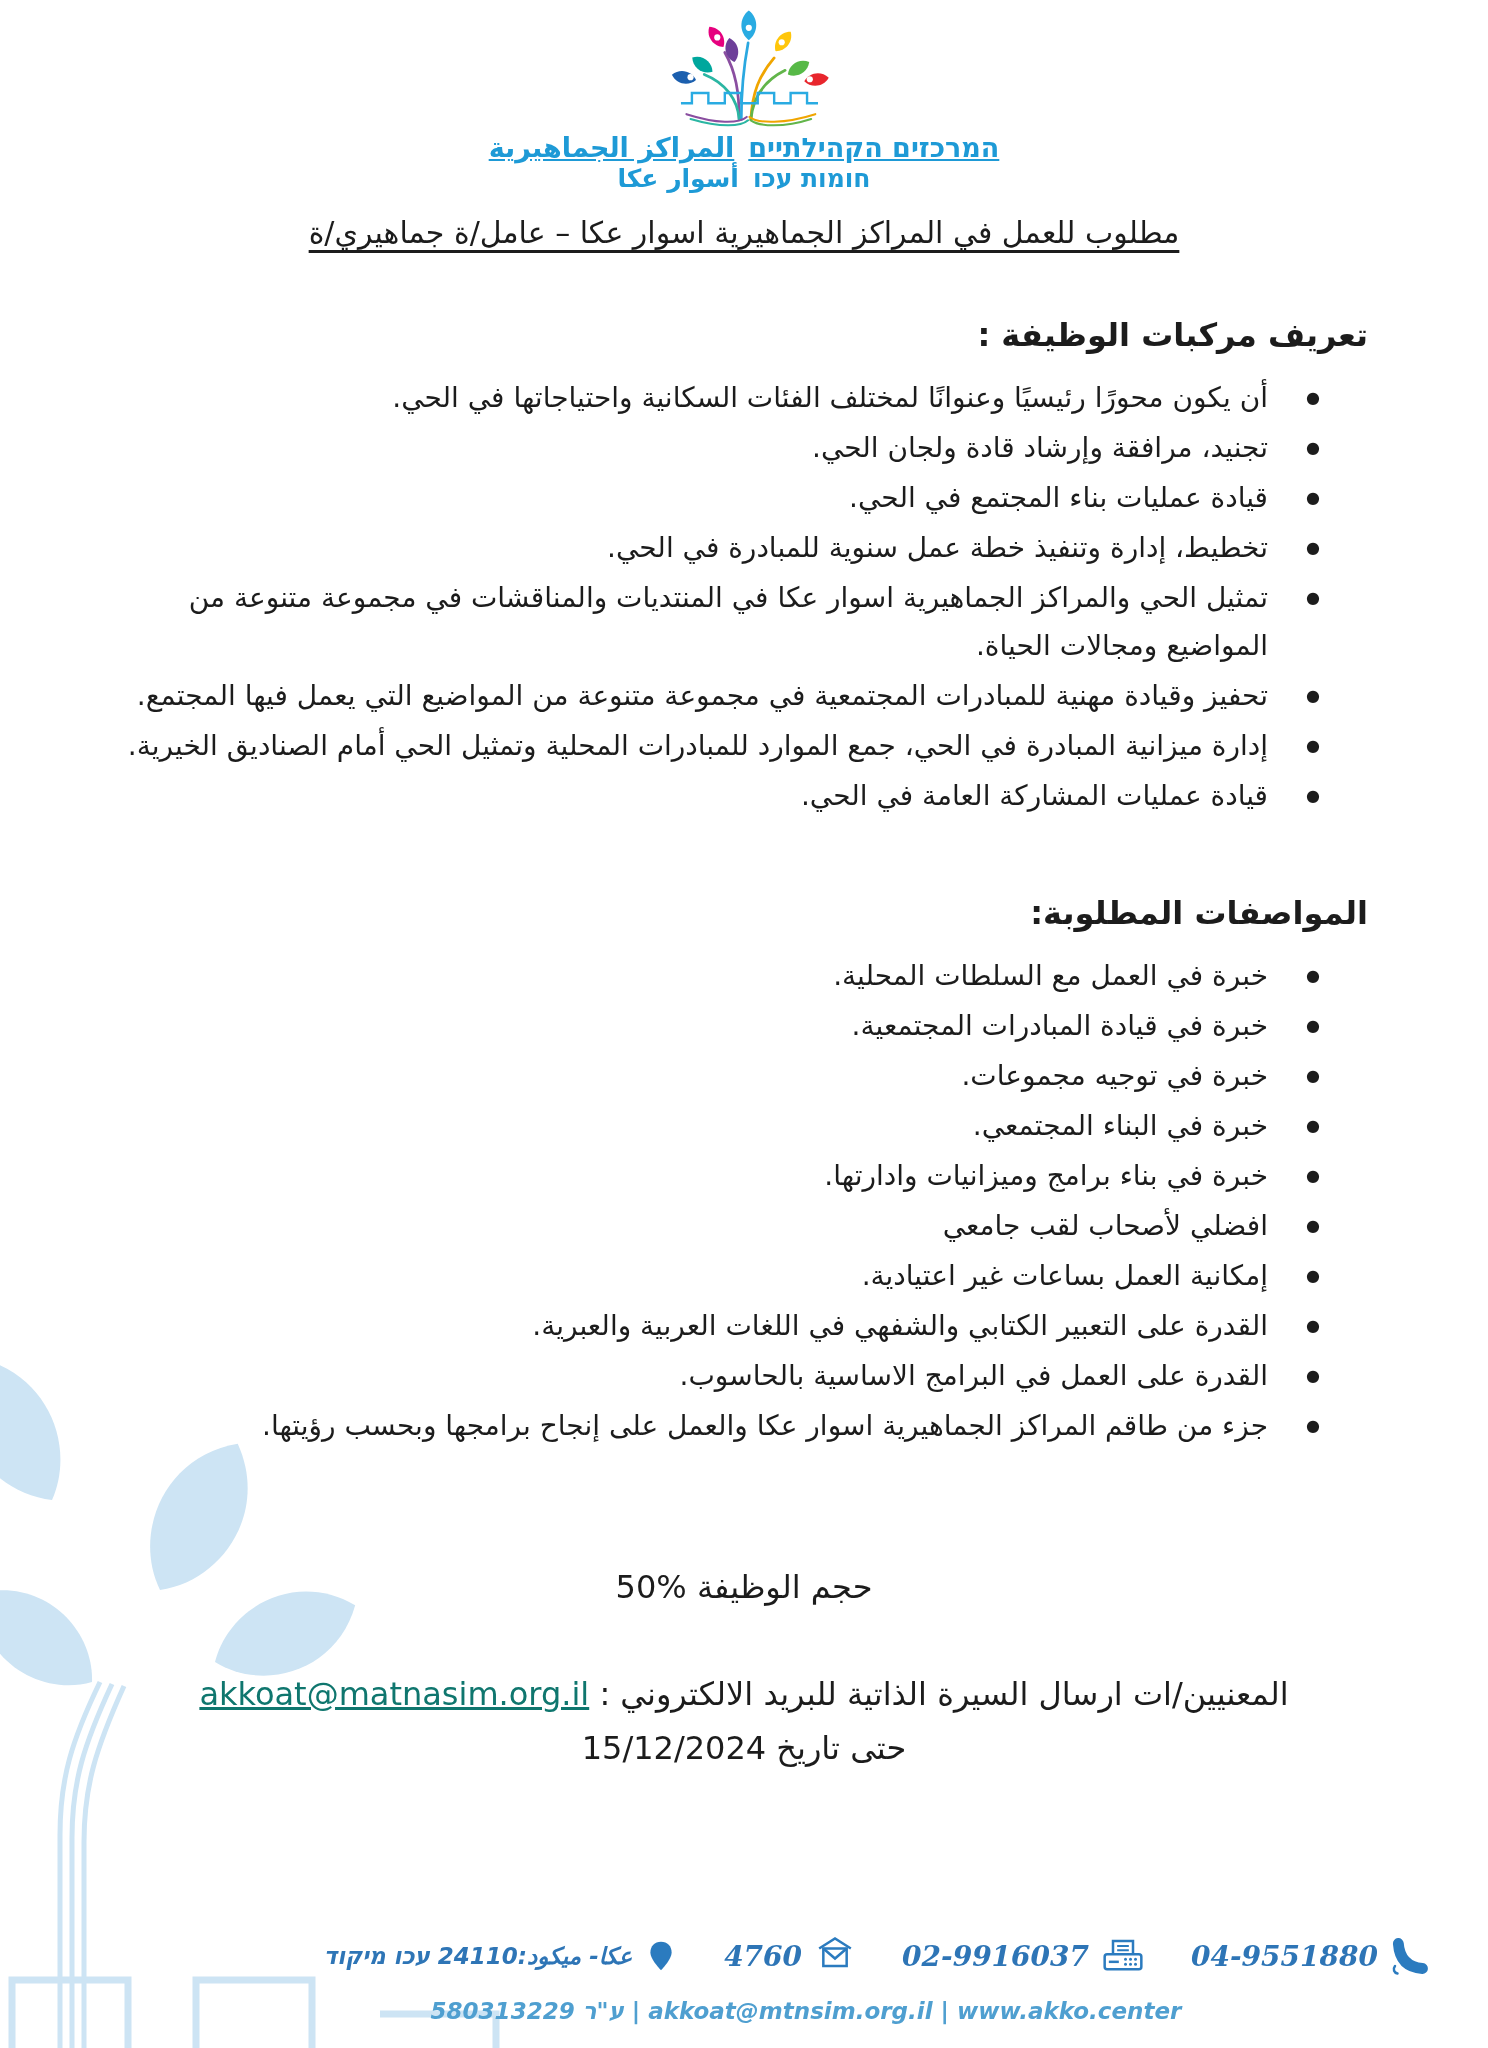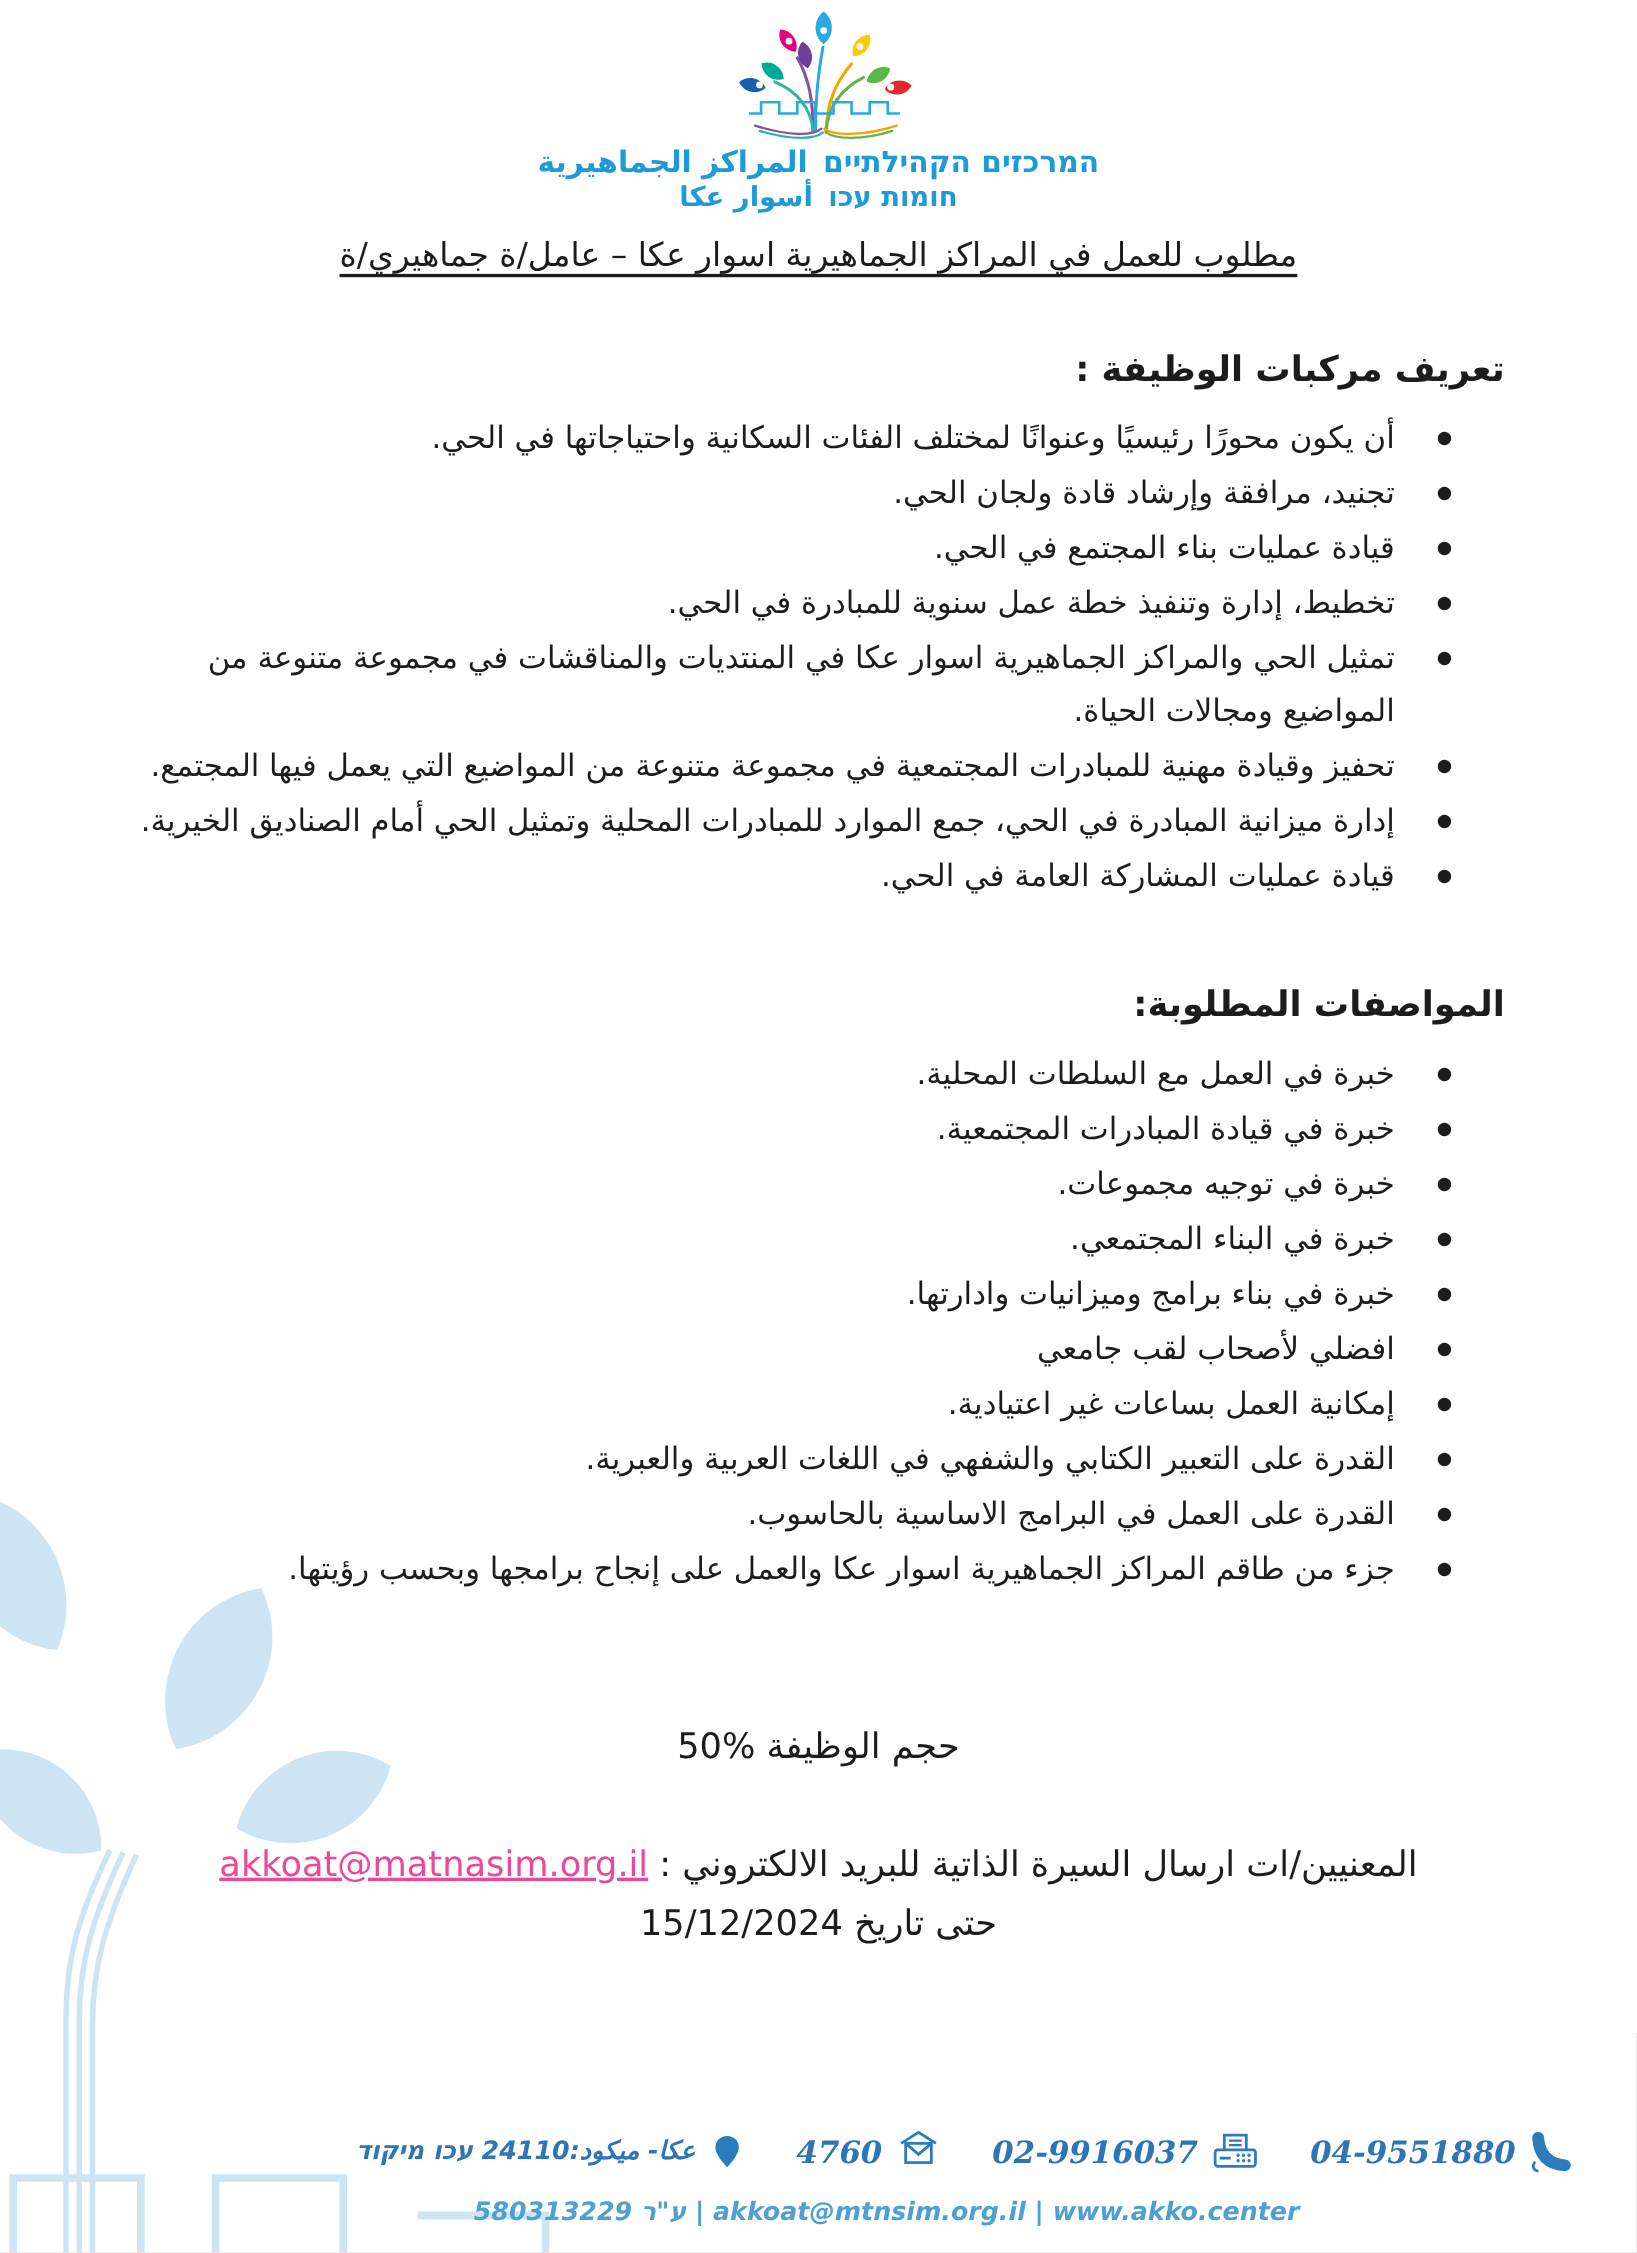--- a/index.html
+++ b/index.html
@@ -21,21 +21,21 @@
   
   .logo-block{
     padding-top:10px;
     text-align:center;
   }
   .logo-tree{display:block;margin:0 auto;}
   .logo-line{
     display:flex;justify-content:center;align-items:baseline;gap:14px;
     color:#1e9ad6;font-weight:bold;direction:ltr;
   }
-  .logo-line1{font-size:27px;line-height:32px;}
+  .logo-line1{font-size:27px;line-height:32px;text-decoration:underline;}
   .logo-line2{font-size:25px;line-height:30px;}
   
   .content{
     position:relative;z-index:1;
     direction:rtl;
     margin:0 120px;
   }
   .doc-title{
     text-align:center;
     font-size:30px;
@@ -66,21 +66,21 @@
     position:absolute;right:40px;top:0;
     font-size:16px;line-height:48px;
   }
   .closing{
     text-align:center;
     font-size:32px;
   }
   .job-size{margin-top:118px;}
   .apply-line{margin-top:62px;line-height:52px;}
   .deadline{margin-top:2px;line-height:52px;}
-  a.email-link{color:#ec4899;text-decoration:underline;cursor:pointer;}
+  a.email-link{color:#0f766e;text-decoration:underline;cursor:pointer;}
   
   .footer-contacts{
     position:absolute;z-index:2;
     top:1936px;right:58px;left:58px;
     direction:rtl;
     display:flex;justify-content:flex-start;align-items:center;
     gap:16px;
     color:#2e75b6;
   }
   .footer-contacts .num{

